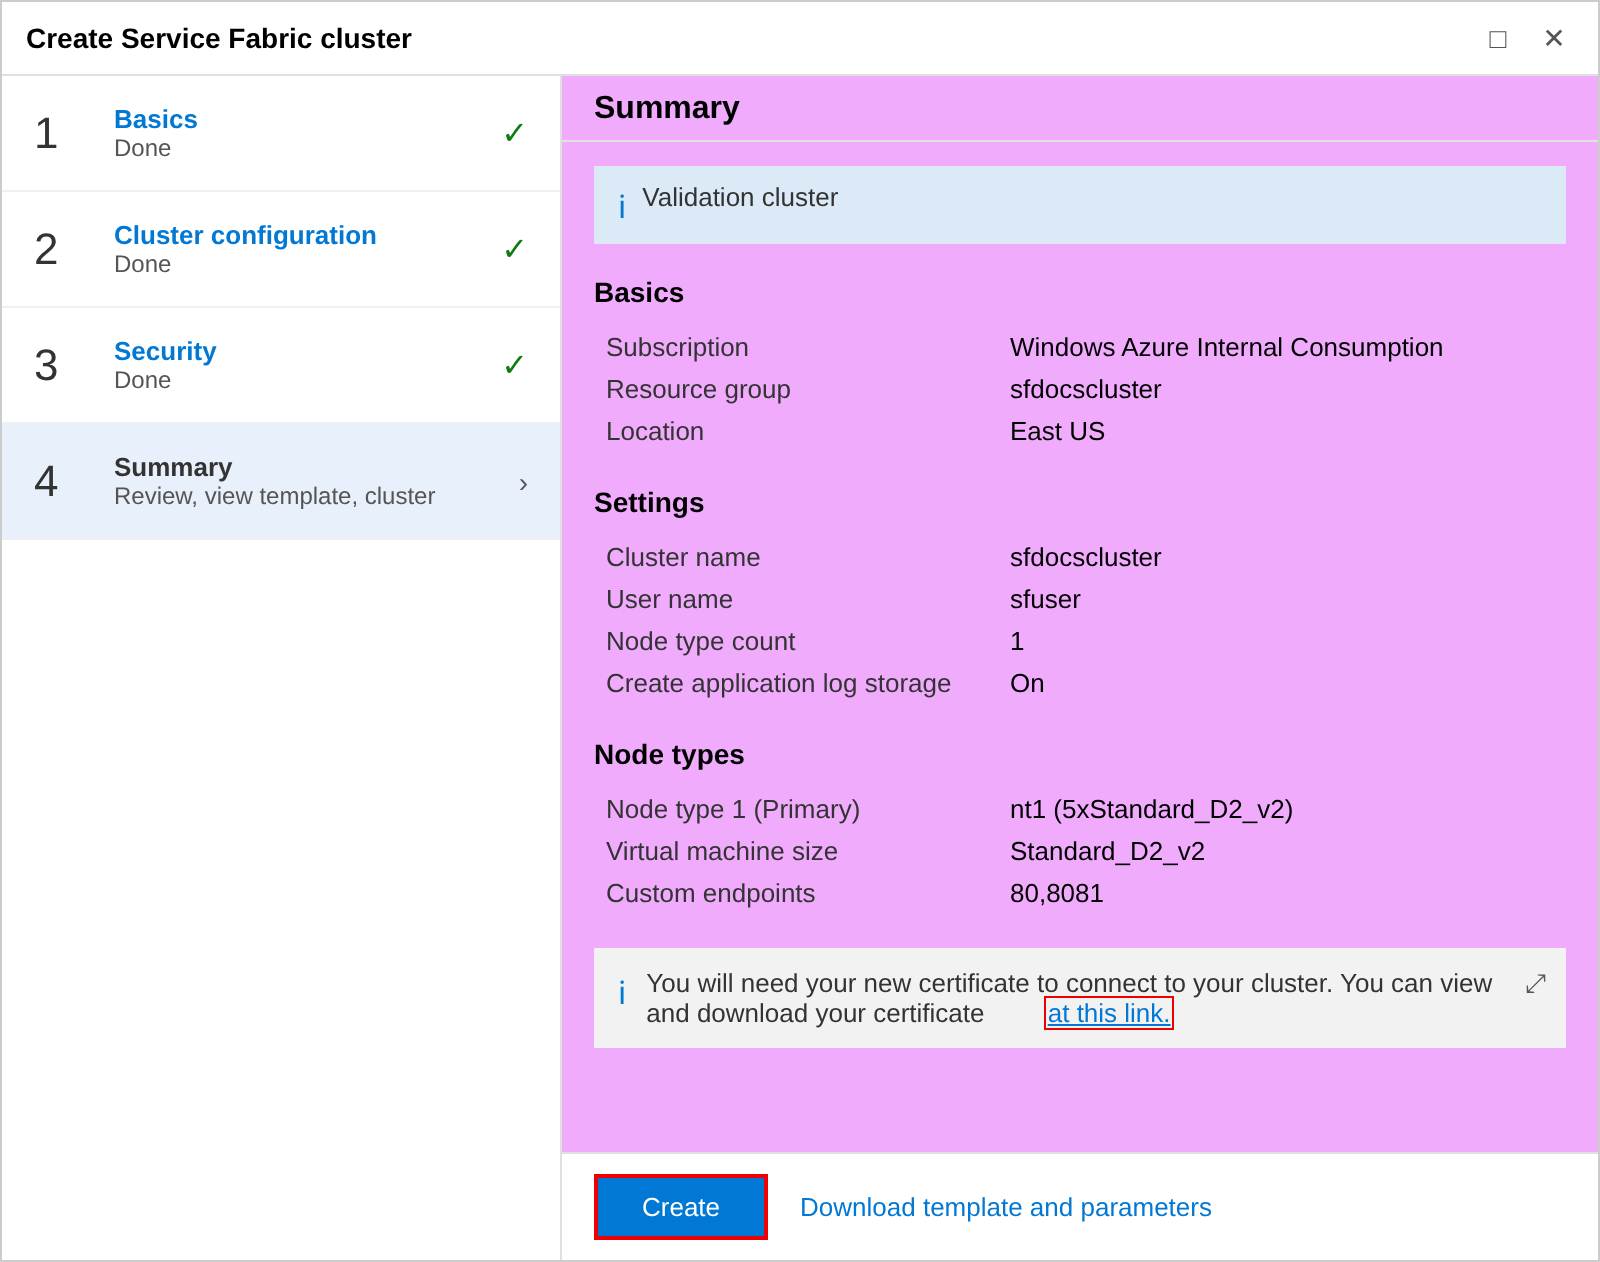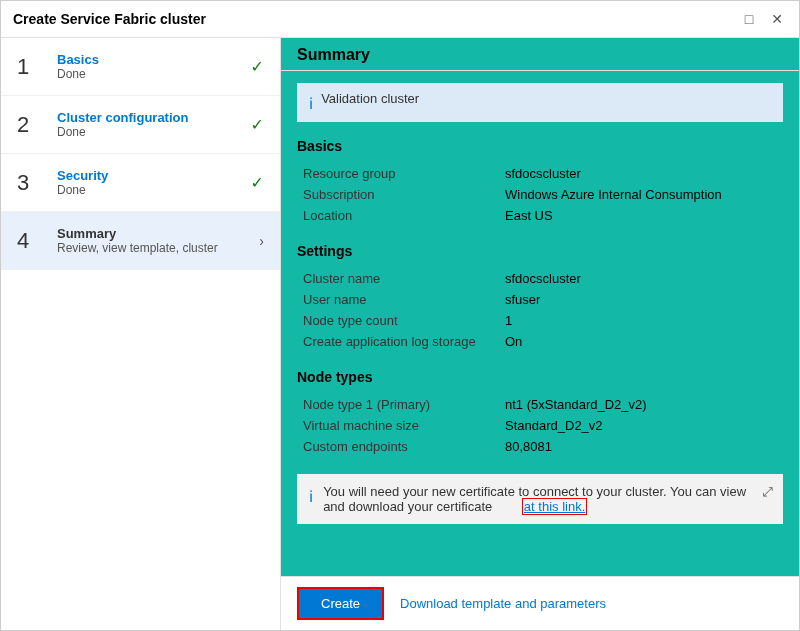--- a/index.html
+++ b/index.html
@@ -10,21 +10,21 @@
       display: flex;
       justify-content: center;
       align-items: center;
       width: 800px;
       height: 631px;
       overflow: hidden;
     }
     .dialog {
       width: 800px;
       height: 631px;
-      background: #14b8a6;
+      background: #f0abfc;
       display: flex;
       flex-direction: column;
       border: 1px solid #ccc;
       box-shadow: 0 4px 20px rgba(0,0,0,0.3);
     }
     .dialog-header {
       display: flex;
       align-items: center;
       justify-content: space-between;
       padding: 8px 12px;
@@ -302,26 +302,26 @@
 
         <div class="info-banner">
           <span class="info-icon">ℹ</span>
           <span>Validation cluster</span>
         </div>
 
         <div class="section-title">Basics</div>
         <table class="section-table">
           <tbody id="basics-tbody">
               <tr>
+        <td>Subscription</td>
+        <td>Windows Azure Internal Consumption</td>
+      </tr>
+              <tr>
         <td>Resource group</td>
         <td>sfdocscluster</td>
-      </tr>
-              <tr>
-        <td>Subscription</td>
-        <td>Windows Azure Internal Consumption</td>
       </tr>
               <tr>
         <td>Location</td>
         <td>East US</td>
       </tr>
             </tbody>
         </table>
 
         <div class="section-title">Settings</div>
         <table class="section-table">

